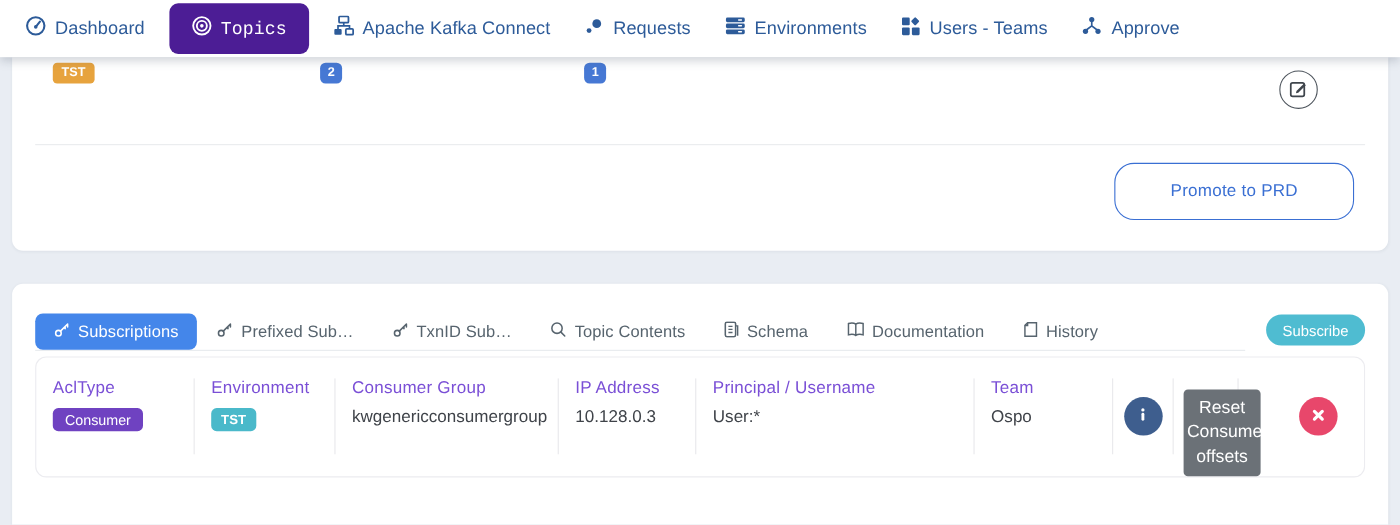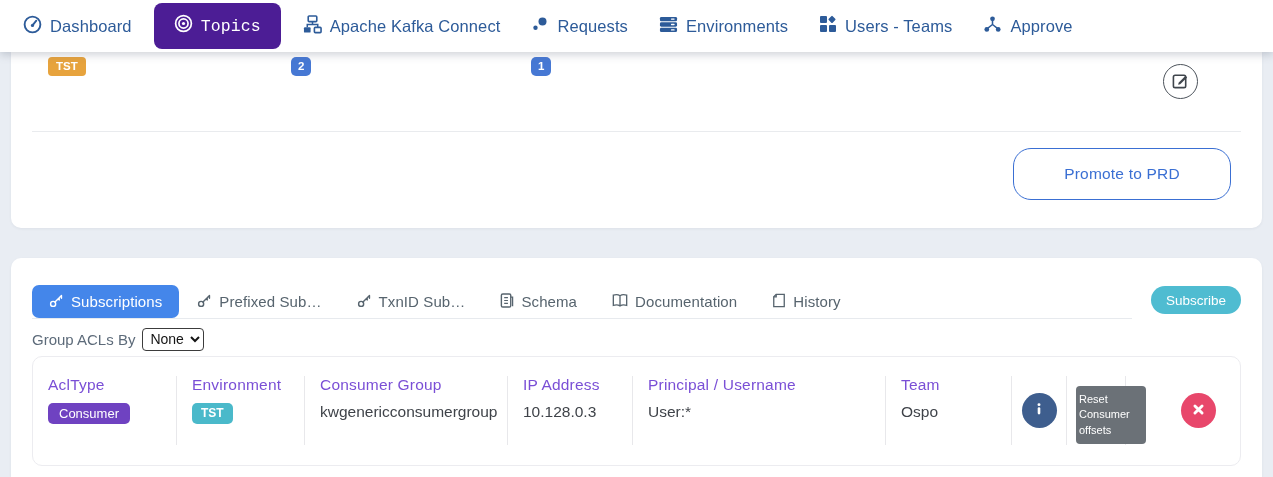--- a/index.html
+++ b/index.html
@@ -94,21 +94,21 @@
   .pill-consumer { background:#6f42c1; font-size:13px; font-weight:500; padding:3px 11px; }
   .pill-tst { background:#4ab9ca; font-size:12px; font-weight:bold; padding:3px 9px; }
   .icon-cell { display:flex; align-items:center; justify-content:center; padding-left:0; }
   .circle-btn { width:35px; height:35px; border-radius:50%; border:none;
                 display:flex; align-items:center; justify-content:center; cursor:pointer; }
   .info-btn { background:#3e5e8e; }
   .delete-btn { background:#e8476b; }
   .reset-tooltip {
     position:absolute; left:1043px; top:29px; width:70px; z-index:5;
     background:#6b7177; color:#fff; border-radius:4px;
-    font-size:11px; line-height:1.4; padding:6px 3px;
+    font-size:16px; line-height:1.4; text-align:center; padding:6px 3px;
   }
 </style>
 </head>
 <body>
 
 <nav class="navbar">
   <div class="nav-item">
     <span><svg width="19" height="19" viewBox="0 0 20 20">
           <circle cx="10" cy="10" r="8.3" fill="none" stroke="currentColor" stroke-width="2"></circle>
           <path d="M10 11 L14 6" stroke="currentColor" stroke-width="2" stroke-linecap="round"></path>
@@ -207,20 +207,27 @@
         <span>Prefixed Sub…</span>
       </div>
       <div class="tab">
         <span><svg width="15" height="15" viewBox="0 0 16 16">
               <circle cx="4.4" cy="11.6" r="2.7" fill="none" stroke="currentColor" stroke-width="1.5"></circle>
               <path d="M6.4 9.6 L13.3 2.7 M13.3 2.7 L13.3 5.6 M10.9 5.1 L10.9 7.4" stroke="currentColor" stroke-width="1.5" fill="none" stroke-linecap="round"></path>
             </svg></span>
         <span>TxnID Sub…</span>
       </div>
       <div class="tab">
+        <span><svg width="15" height="15" viewBox="0 0 16 16">
+              <circle cx="6.8" cy="6.8" r="5" fill="none" stroke="currentColor" stroke-width="1.5"></circle>
+              <path d="M10.6 10.6 L14.3 14.3" stroke="currentColor" stroke-width="1.5" stroke-linecap="round"></path>
+            </svg></span>
+        <span>Topic Contents</span>
+      </div>
+      <div class="tab">
         <span><svg width="14" height="15" viewBox="0 0 14 16">
               <rect x="1" y="1" width="10" height="14" rx="1.5" fill="none" stroke="currentColor" stroke-width="1.5"></rect>
               <path d="M11 4.5 h2 v9.5 M4 5 h4 M4 8 h4 M4 11 h4" stroke="currentColor" stroke-width="1.3" fill="none"></path>
             </svg></span>
         <span>Schema</span>
       </div>
       <div class="tab">
         <span><svg width="16" height="15" viewBox="0 0 18 16">
               <path d="M9 2.6 C7 1.1 4 1.1 1.5 1.9 V13.5 C4 12.7 7 12.7 9 14.2 C11 12.7 14 12.7 16.5 13.5 V1.9 C14 1.1 11 1.1 9 2.6 Z M9 2.6 V14.2" fill="none" stroke="currentColor" stroke-width="1.5"></path>
             </svg></span>
@@ -230,26 +237,20 @@
         <span><svg width="14" height="15" viewBox="0 0 16 16">
               <path d="M4.8 1 H14 V15 H2 V3.8 Z" fill="none" stroke="currentColor" stroke-width="1.5"></path>
               <path d="M4.8 1 V3.8 H2" fill="none" stroke="currentColor" stroke-width="1.5"></path>
             </svg></span>
         <span>History</span>
       </div>
     </div>
     <button class="subscribe-btn">Subscribe</button>
   </div>
 
-  <div class="group-row">
-    <span>Group ACLs By</span>
-    <select>
-      <option>None</option>
-    </select>
-  </div>
 
   <div class="acl-row">
     <div class="cell c1">
       <h4>AclType</h4>
       <span class="pill pill-consumer">Consumer</span>
     </div>
     <div class="cell c2">
       <h4>Environment</h4>
       <span class="pill pill-tst">TST</span>
     </div>

